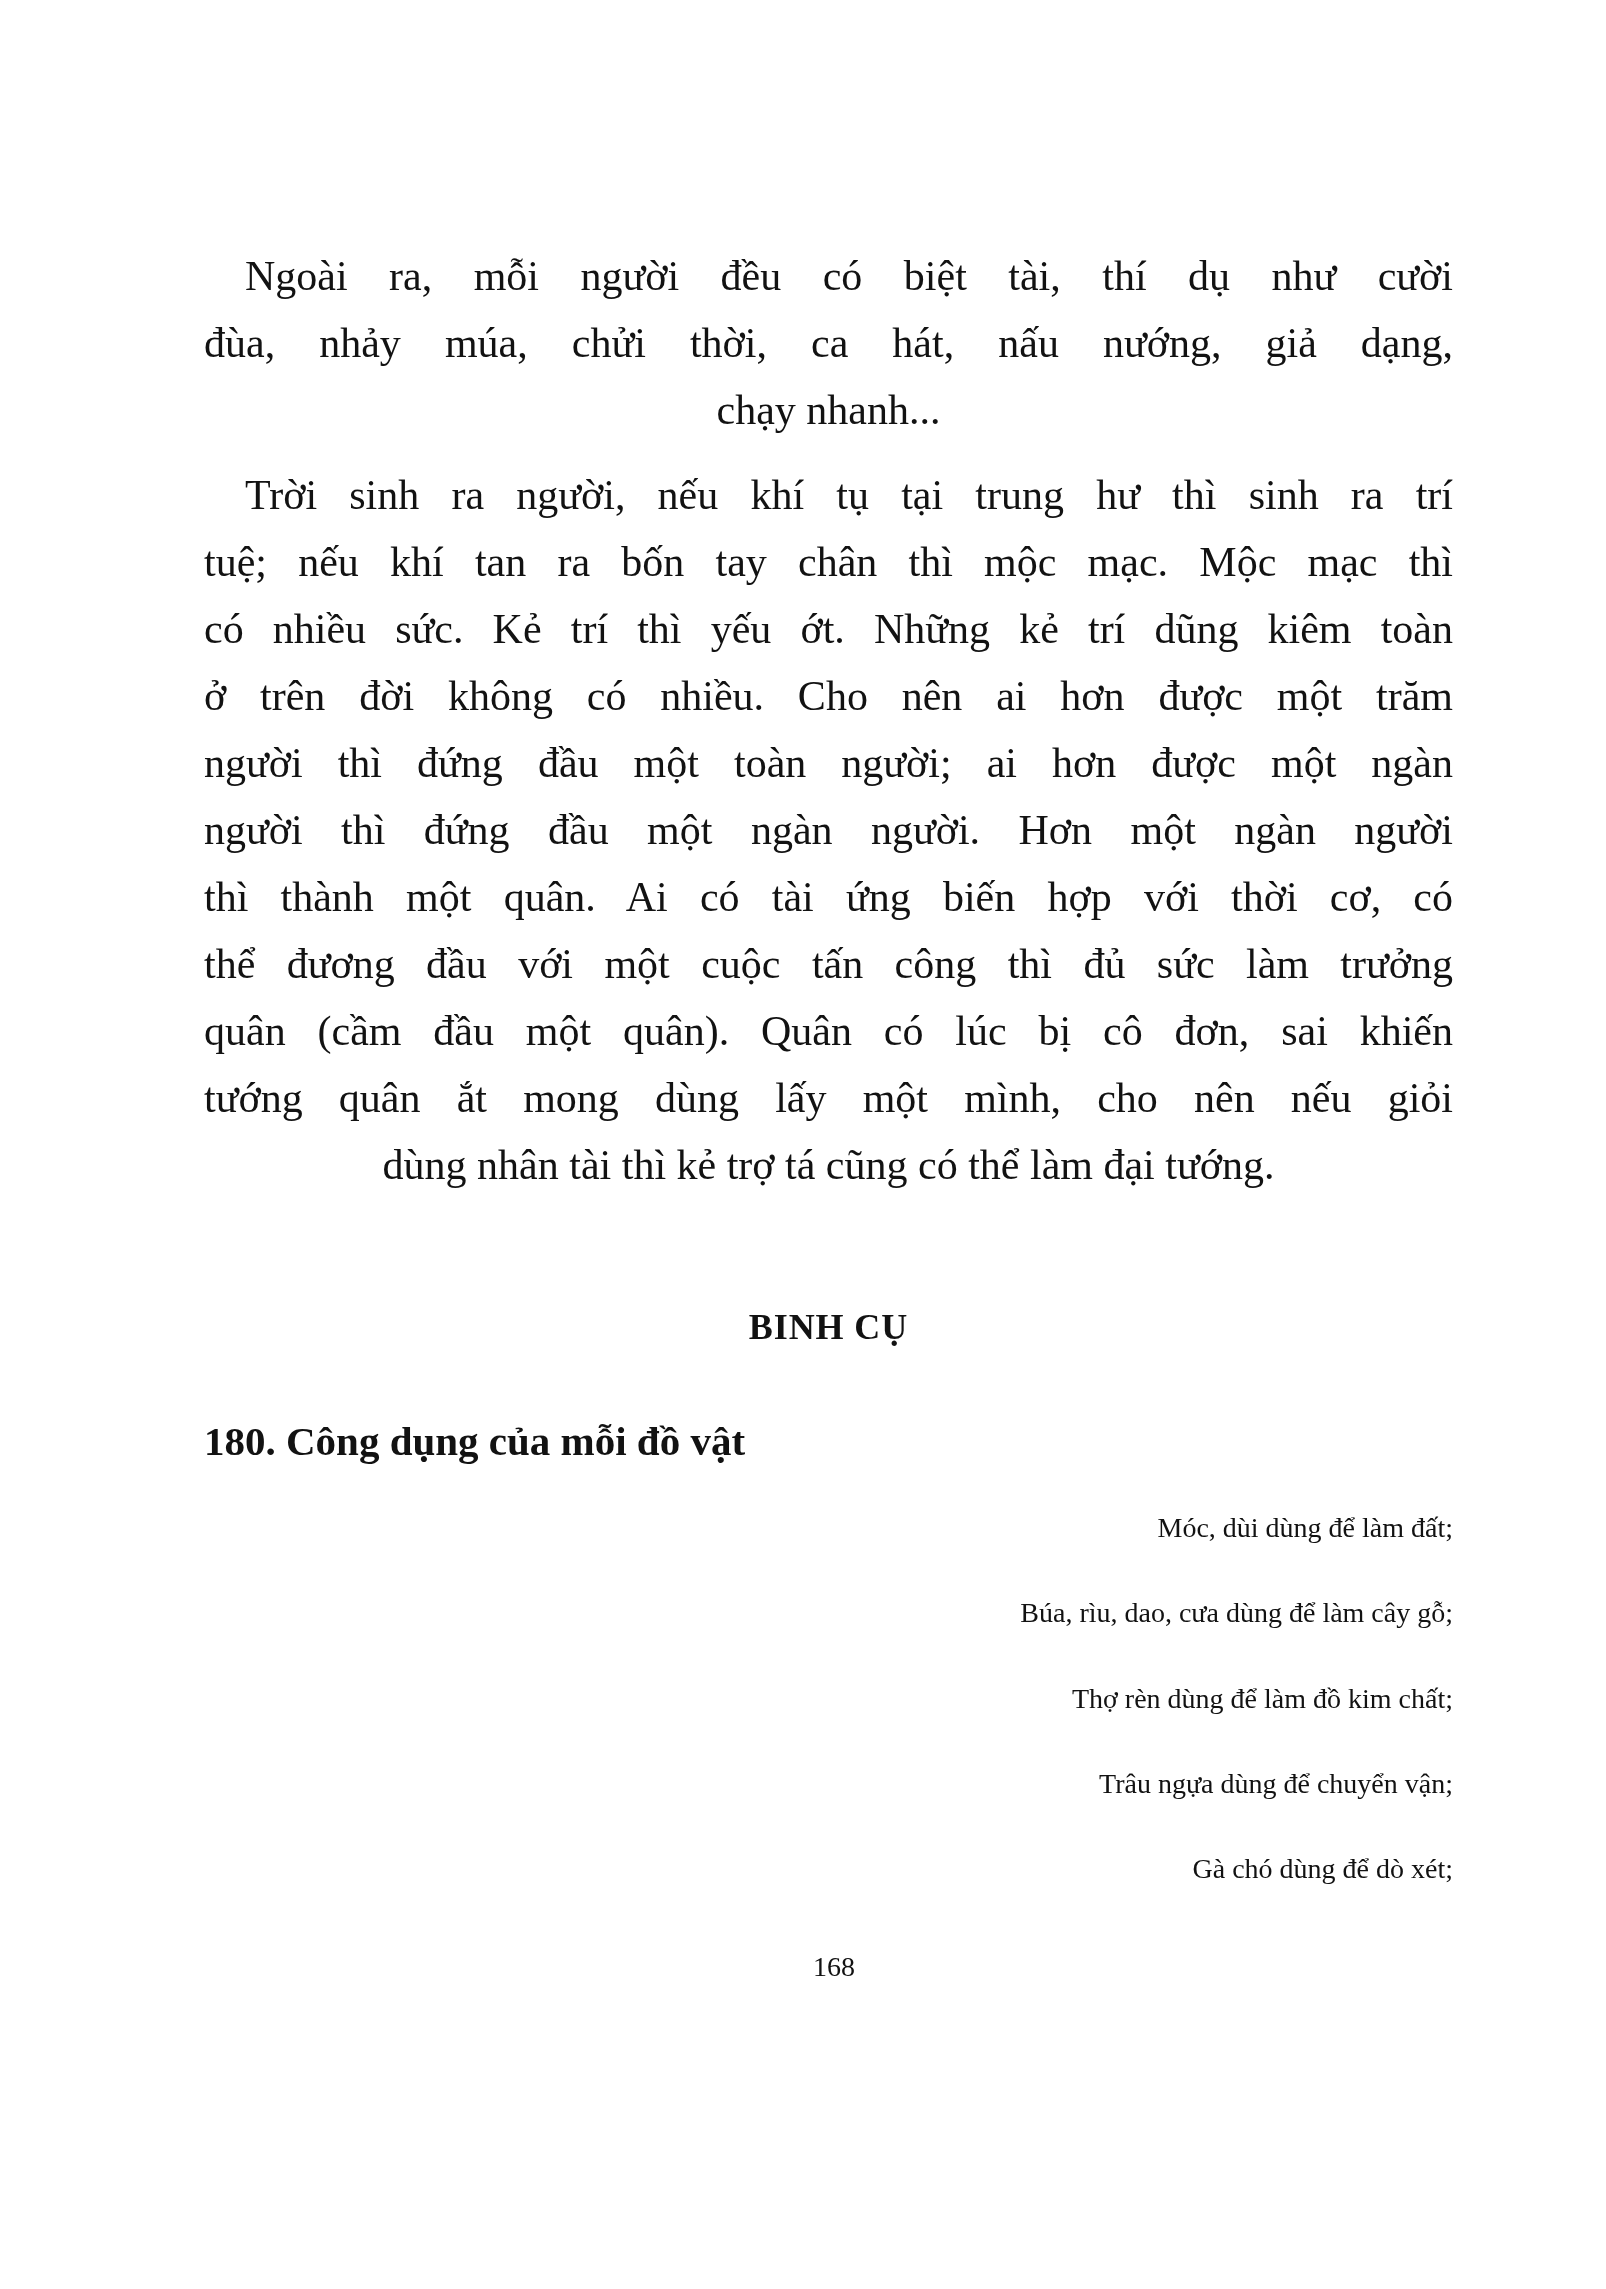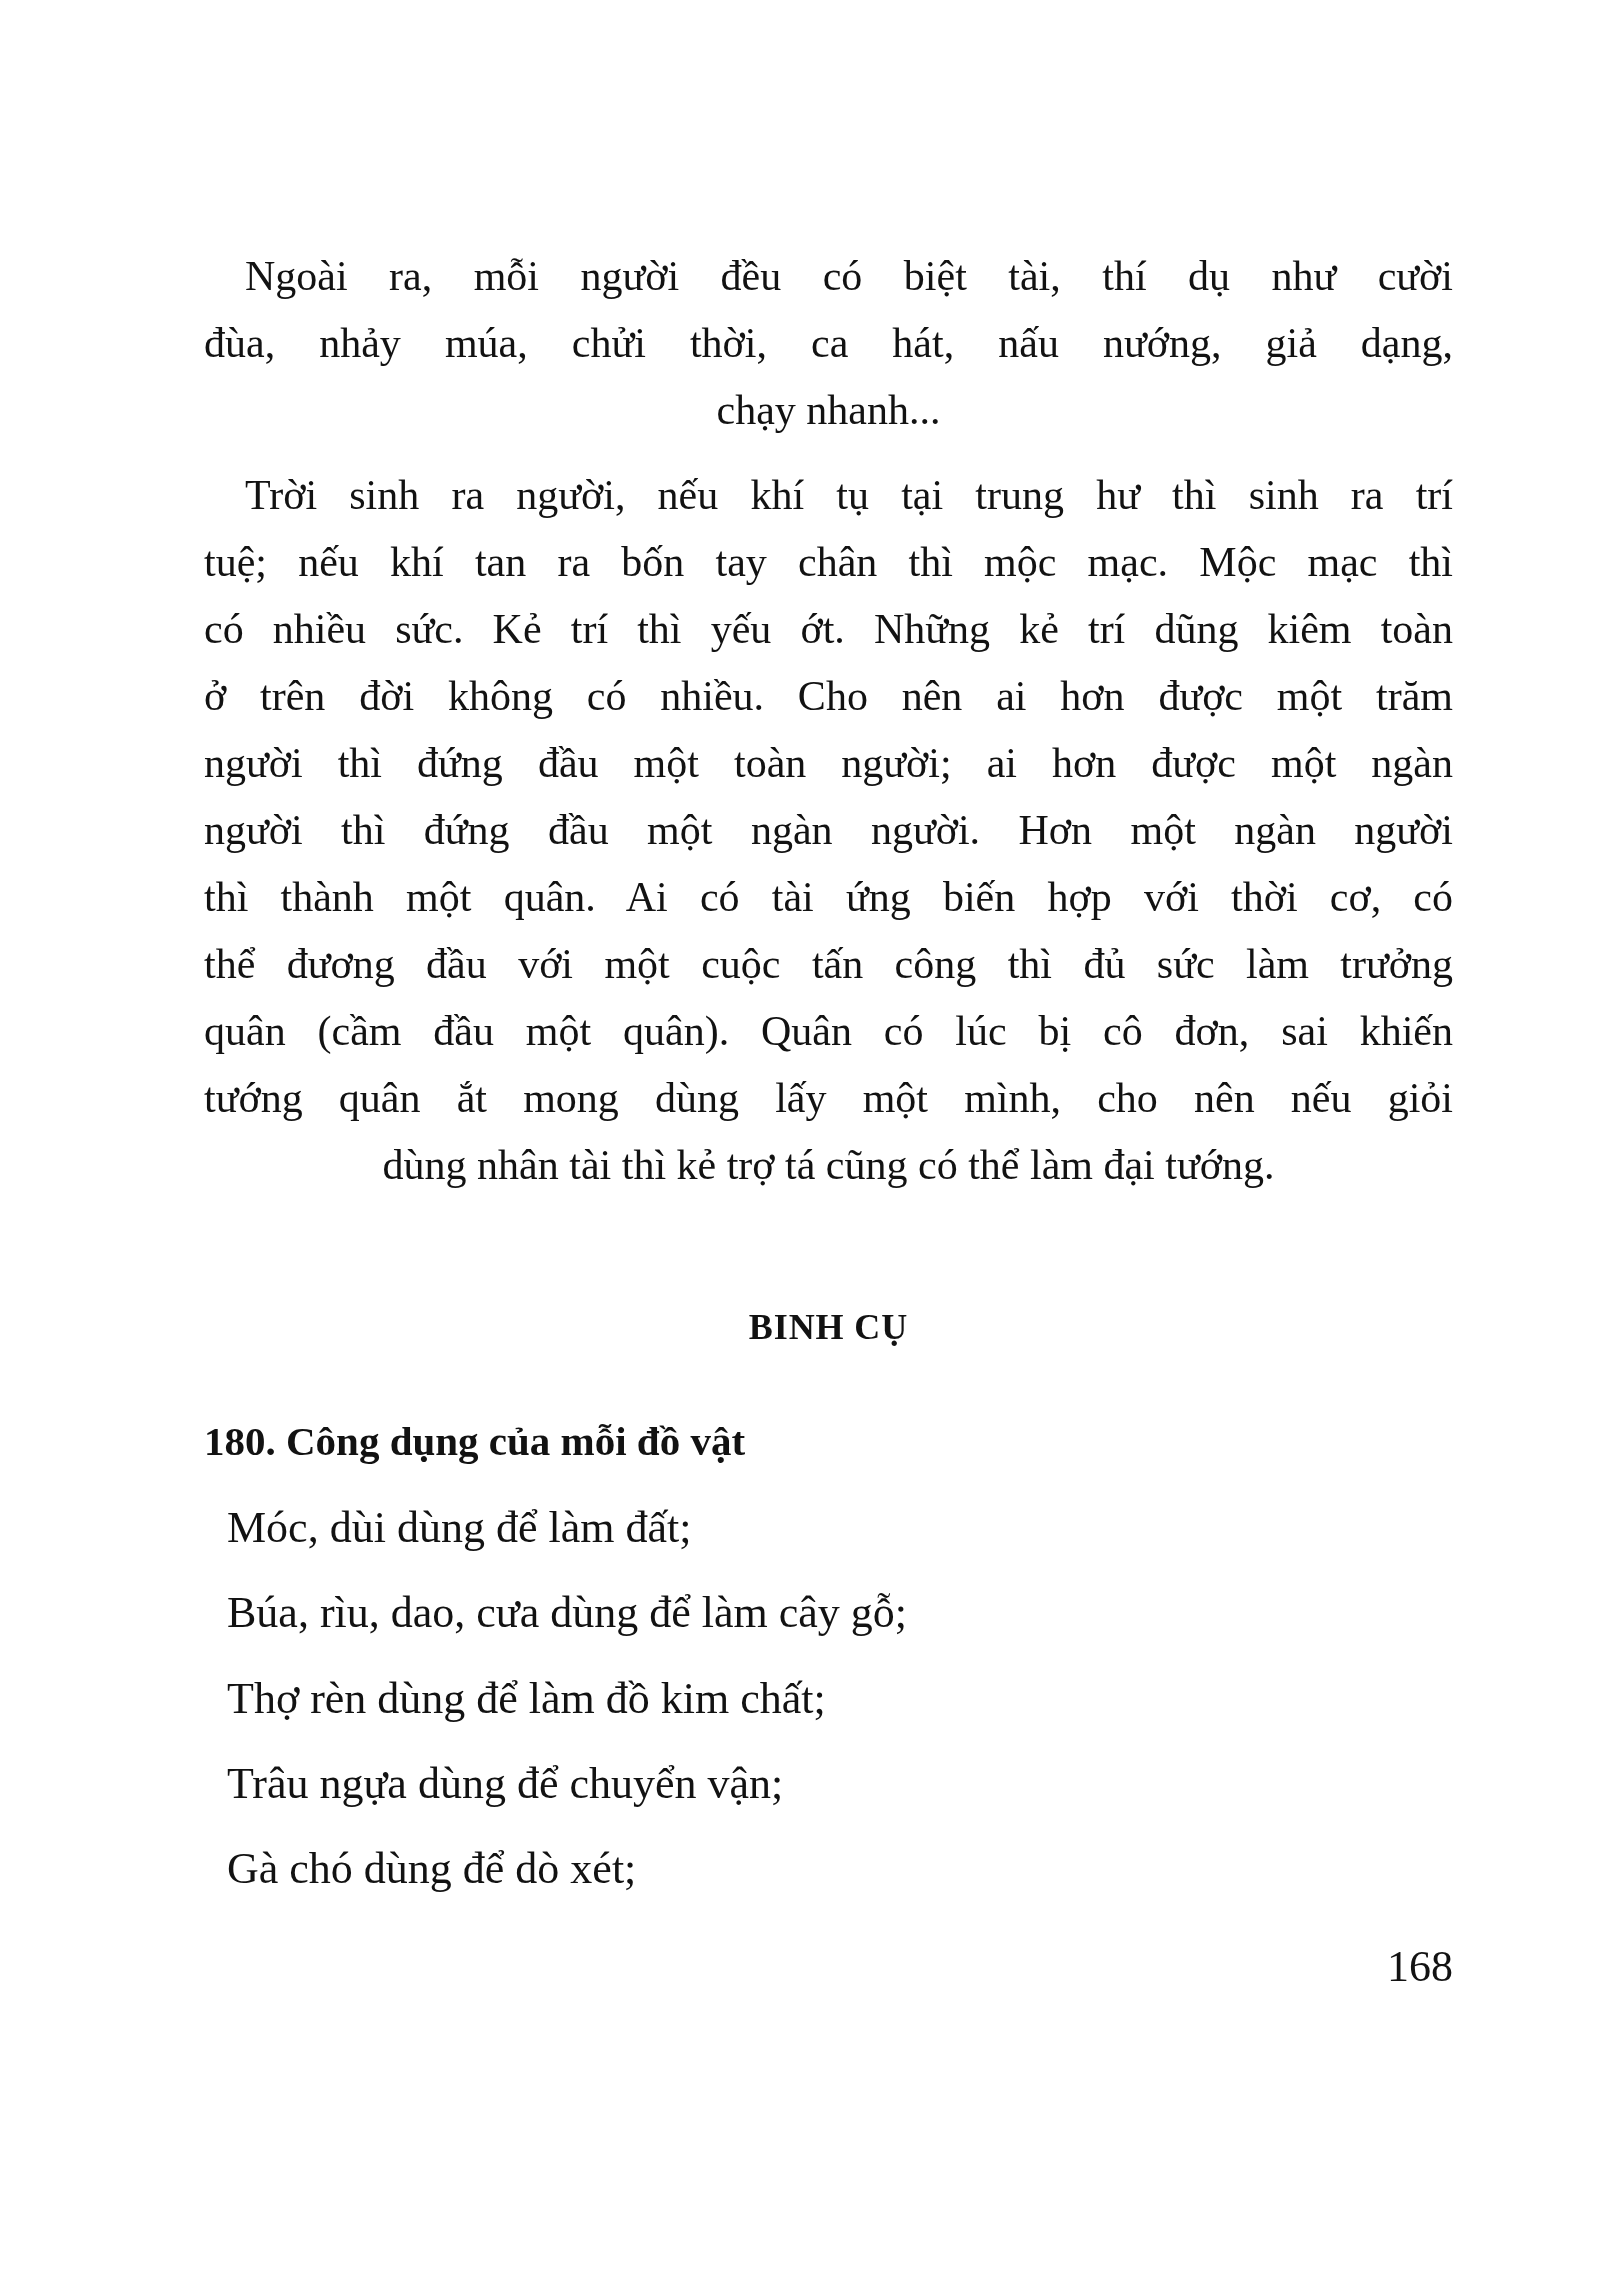--- a/index.html
+++ b/index.html
@@ -57,32 +57,32 @@
     text-align: center;
     letter-spacing: 0.9px;
   }
   .subheading-180 {
     margin-top: 44px;
   }
   .tool-list {
     margin-top: 11px;
   }
   .tool-line {
-    font-size: 44px;
+    font-size: 28px;
     line-height: 67px;
     margin-top: 18.4px;
     padding-left: 23px;
-    text-align: left;
+    text-align: right;
   }
   .page-number {
     margin-top: 37px;
     padding-left: 11px;
-    font-size: 44px;
+    font-size: 28px;
     line-height: 55px;
-    text-align: right;
+    text-align: center;
   }
 </style>
 </head>
 <body>
 
 <div class="page">
 
   <div class="paragraph">
     <div class="body-line justify-full indent">Ngoài ra, mỗi người đều có biệt tài, thí dụ như cười</div>
     <div class="body-line justify-full">đùa, nhảy múa, chửi thời, ca hát, nấu nướng, giả dạng,</div>

